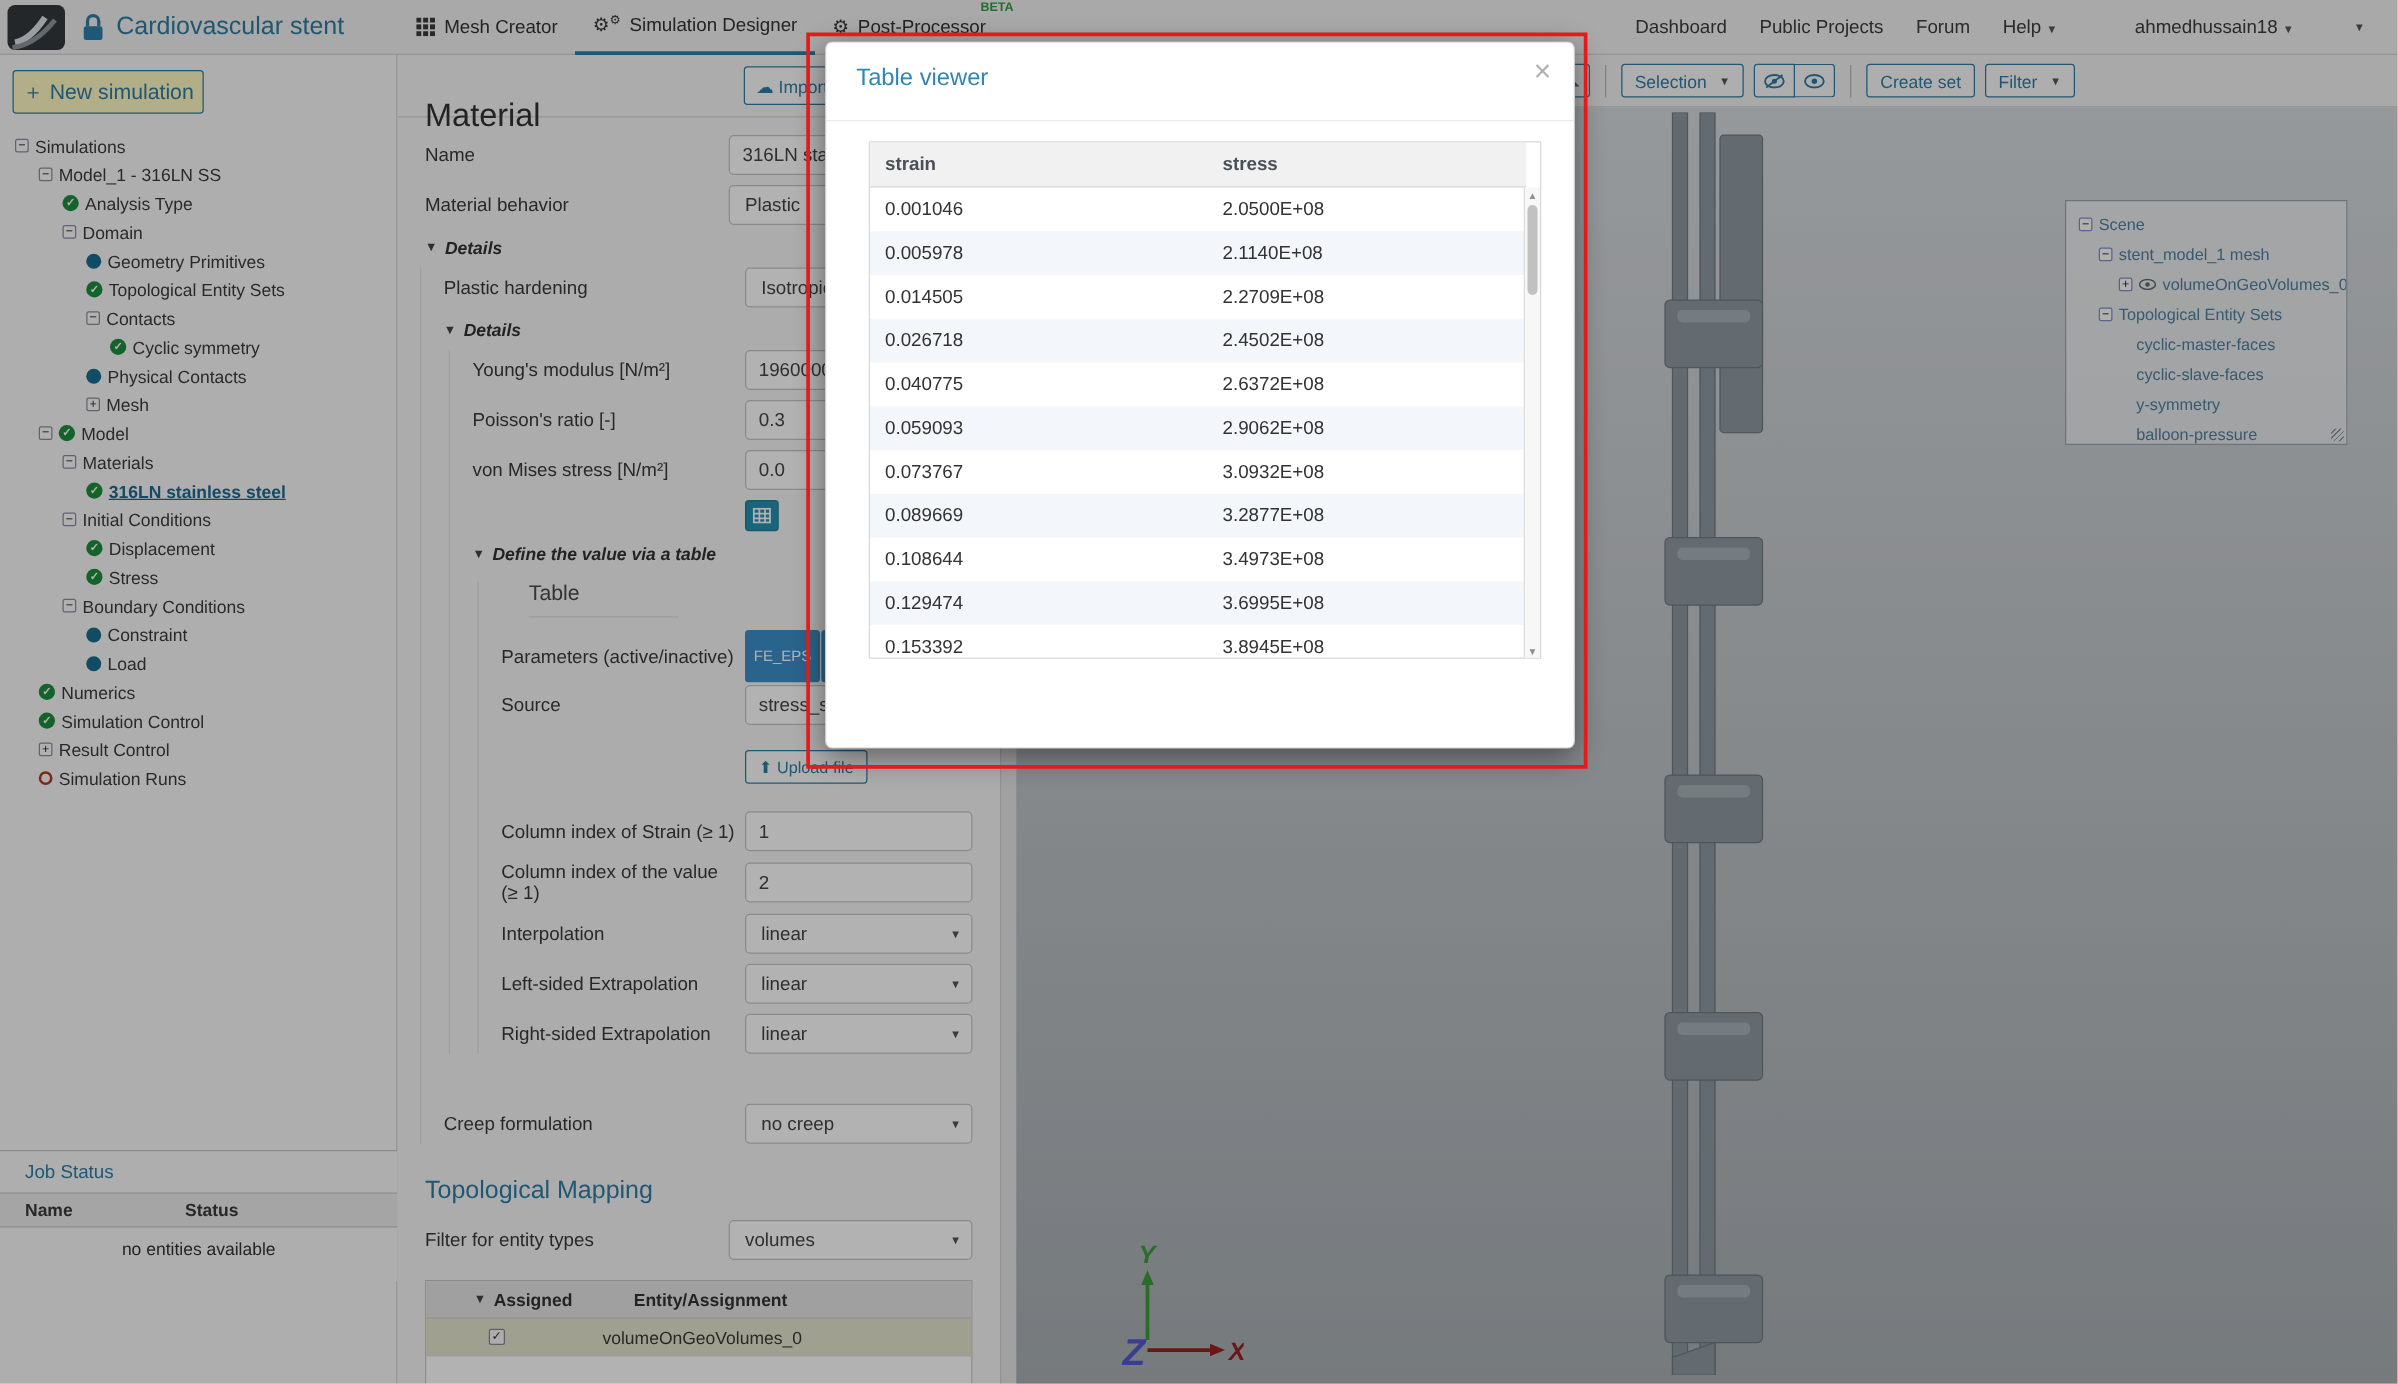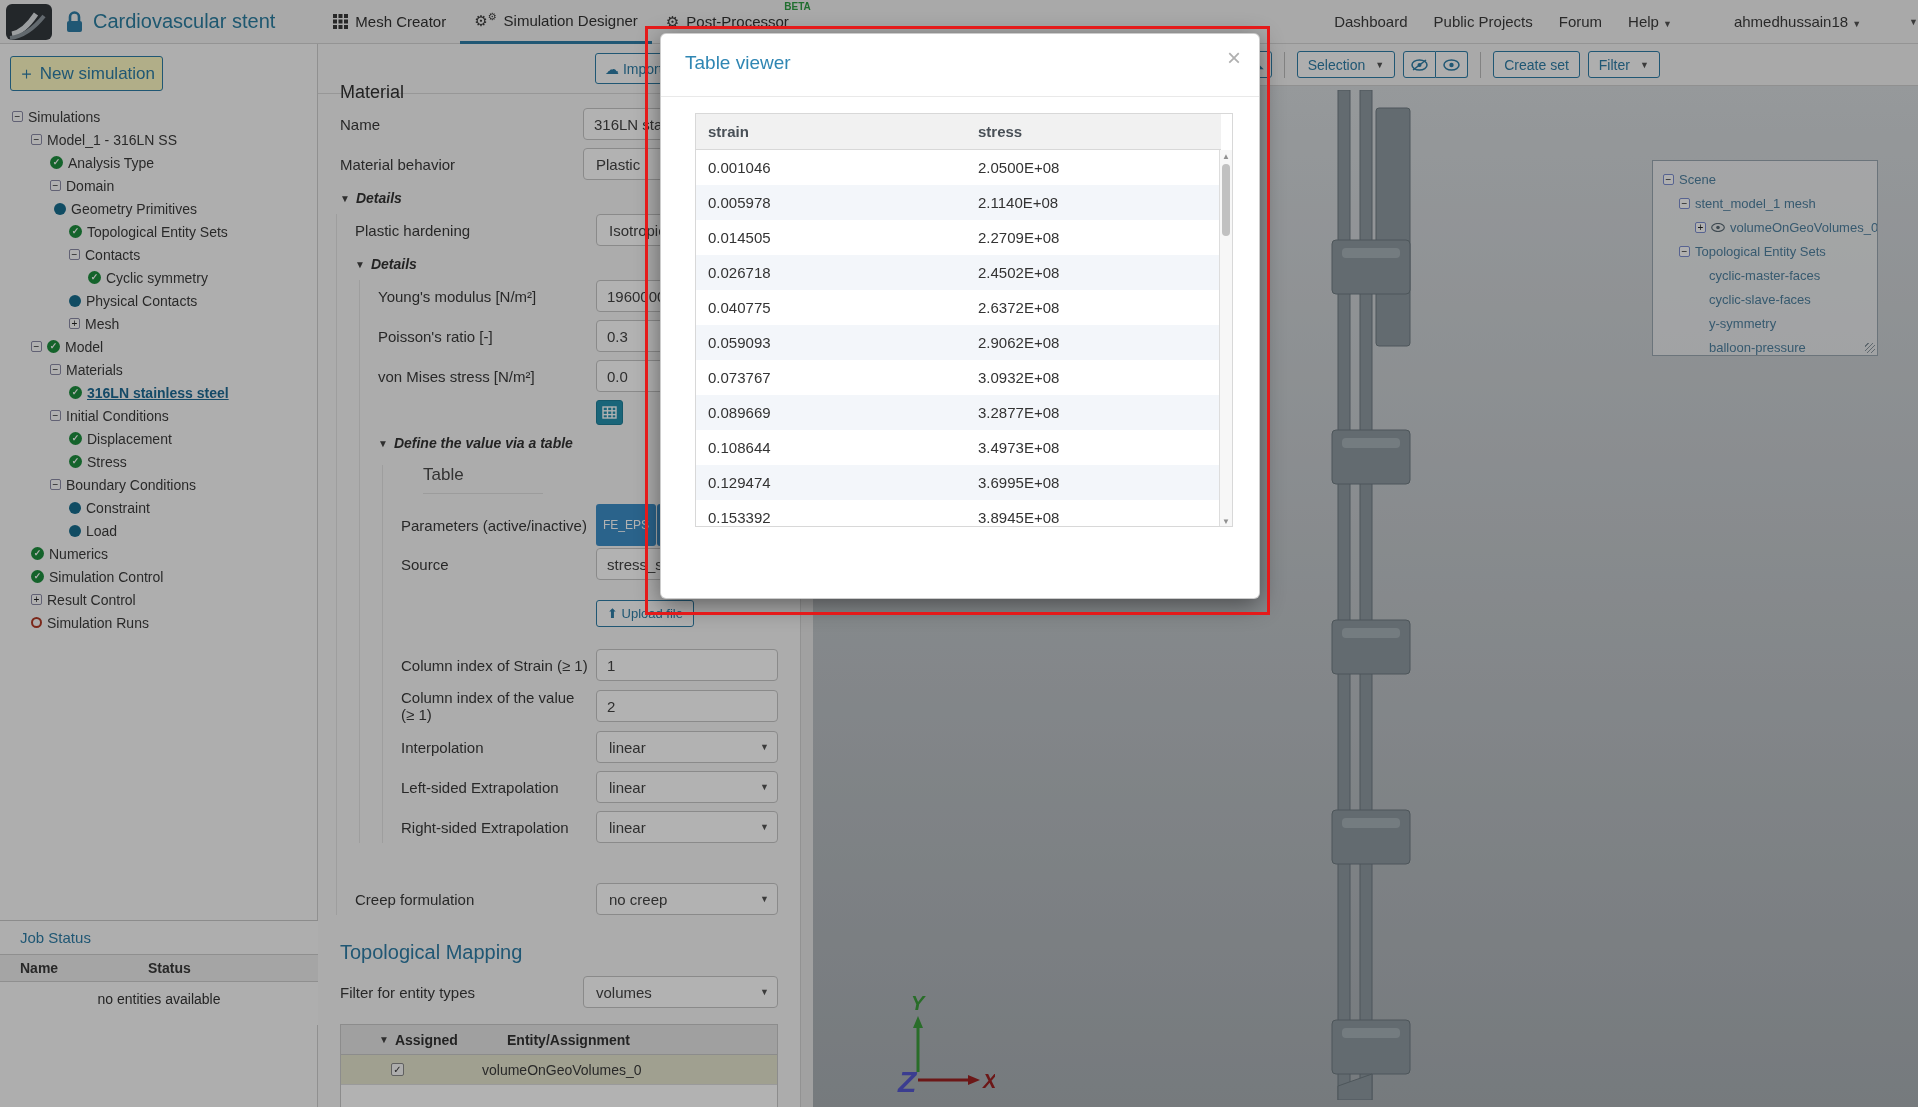--- a/index.html
+++ b/index.html
@@ -10,21 +10,21 @@
   
   #topbar { position:absolute; left:0; top:0; width:1918px; height:44px; background:#f2f2f2; border-bottom:1px solid #d4d4d4; display:flex; align-items:center; z-index:1; }
   #logo { width:46px; height:36px; margin:4px 0 4px 6px; background:#33383d; border-radius:6px; flex:0 0 auto; }
   #lock { margin-left:14px; flex:0 0 auto; }
   #app-title { color:#2b7ea1; font-size:20px; margin-left:10px; white-space:nowrap; }
   #main-nav { display:flex; align-items:stretch; height:44px; margin-left:44px; }
   .nav-item { display:flex; align-items:center; gap:7px; padding:0 14px; font-size:15px; color:#333; position:relative; cursor:pointer; }
   .nav-item.active { border-bottom:3px solid #2e7da6; }
   .nav-icon { color:#3a3a3a; font-size:15px; line-height:1; }
   .beta { position:absolute; top:1px; right:-8px; font-size:10px; color:#2f9e44; font-weight:bold; }
-  #right-nav { margin-left:auto; display:flex; align-items:center; gap:26px; font-size:15px; color:#3c3c3c; }
+  #right-nav { margin-left:auto; display:flex; align-items:center; gap:26px; font-size:15px; color:#3c3c3c; padding-right:26px; }
   .caret { font-size:9px; color:#555; margin-left:4px; }
   #user-menu { margin-left:36px; }
   #global-caret { margin-left:22px; }
 
   
   #sidebar { position:absolute; left:0; top:44px; width:318px; height:1063px; background:#fafafa; border-right:1px solid #cfcfcf; }
   #new-sim { margin:12px 0 0 10px; border:1px solid #2e7da6; color:#2e7da6; background:#fef9c3; border-radius:3px; font-size:17px; padding:5px 7px; cursor:pointer; font-family:inherit; }
   #sim-tree { margin-top:14px; font-size:14px; color:#3c3c3c; }
   .tree-row { display:flex; align-items:center; height:23px; gap:5px; cursor:pointer; white-space:nowrap; }
   .expander { width:11px; height:11px; border:1px solid #8b8ba6; border-radius:2px; background:#fdfdfd; color:#222; font-size:10px; line-height:9px; text-align:center; flex:0 0 auto; }
@@ -36,21 +36,21 @@
 
   #job-status { position:absolute; left:0; top:876px; width:318px; border-top:1px solid #c9c9c9; background:#fafafa; }
   #job-status-title { color:#2e7da6; font-size:15px; padding:8px 0 8px 20px; }
   #job-cols { display:flex; background:#ededed; border-top:1px solid #cdcdcd; border-bottom:1px solid #cdcdcd; font-weight:bold; font-size:14px; padding:5px 0; }
   #job-cols .jc1 { padding-left:20px; width:148px; }
   #job-empty { text-align:center; font-size:14px; padding:9px 0 18px 0; color:#333; }
 
   
   #panel { position:absolute; left:318px; top:44px; width:482px; height:1063px; background:#f7f7f7; overflow:hidden; }
   #panel-head { height:50px; display:flex; align-items:center; border-bottom:1px solid #d9d9d9; padding:0 0 0 22px; }
-  #panel-title { font-size:18px; color:#333;margin-top:47px; }
+  #panel-title { font-size:26px; color:#333;margin-top:47px; }
   #import-btn { margin-left:auto; width:205px; border:1px solid #2e7da6; color:#2e7da6; background:#fdfdfd; border-radius:3px; font-size:14px; height:31px; white-space:nowrap; overflow:hidden; text-align:left; padding:0 9px; cursor:pointer; font-family:inherit; flex:0 0 auto; }
   .frow { display:flex; align-items:center; margin:8px 22px 8px 22px; min-height:32px; }
   .flabel { flex:1; font-size:15px; color:#3a3a3a; padding-right:8px; }
   .ctl { width:195px; flex:0 0 auto; }
   .group .ctl { width:182px; }
   .tinput { width:100%; height:32px; border:1px solid #c6c6c6; border-radius:4px; background:#fff; font-size:15px; color:#444; padding:0 10px; font-family:inherit; }
   .sel { height:32px; border:1px solid #c6c6c6; border-radius:4px; background:#fff; display:flex; align-items:center; font-size:15px; color:#444; padding:0 8px 0 12px; cursor:pointer; }
   .sel .sel-caret { margin-left:auto; font-size:9px; color:#555; }
   .sec-head { display:flex; align-items:center; gap:6px; margin:10px 22px 4px 22px; font-size:14px; font-style:italic; font-weight:bold; color:#333; }
   .tri { font-size:10px; font-style:normal; color:#444; }
@@ -178,21 +178,21 @@
           <span class="tlabel">Model_1 - 316LN SS</span>
         </div>
         <div class="tree-row" style="padding-left: 50px;">
           <span class="st st-check">✓</span>
           <span class="tlabel">Analysis Type</span>
         </div>
         <div class="tree-row" style="padding-left: 50px;">
           <span class="expander">−</span>
           <span class="tlabel">Domain</span>
         </div>
-        <div class="tree-row" style="padding-left: 54px;">
+        <div class="tree-row" style="padding-left: 69px;">
           <span class="st st-dot"></span>
           <span class="tlabel">Geometry Primitives</span>
         </div>
         <div class="tree-row" style="padding-left: 69px;">
           <span class="st st-check">✓</span>
           <span class="tlabel">Topological Entity Sets</span>
         </div>
         <div class="tree-row" style="padding-left: 69px;">
           <span class="expander">−</span>
           <span class="tlabel">Contacts</span>

